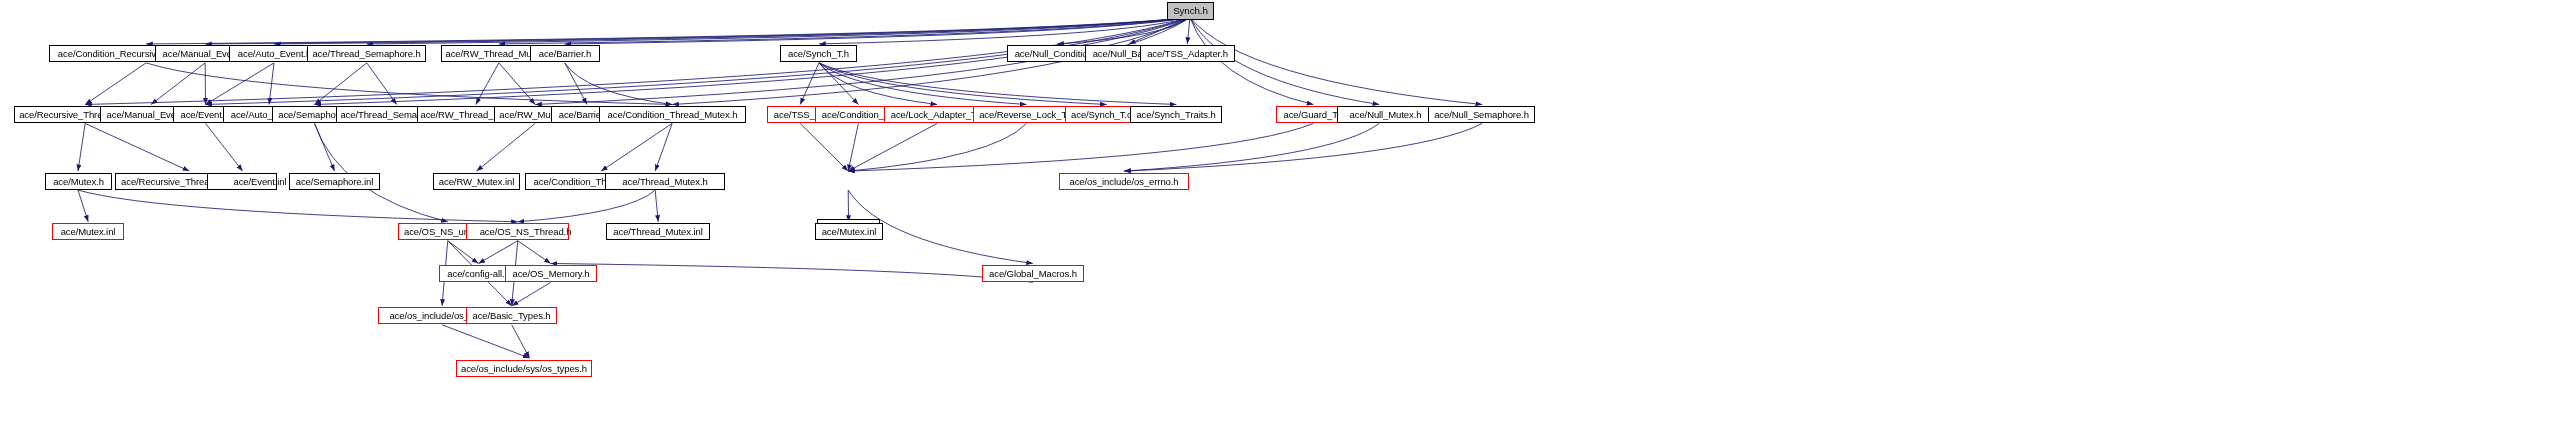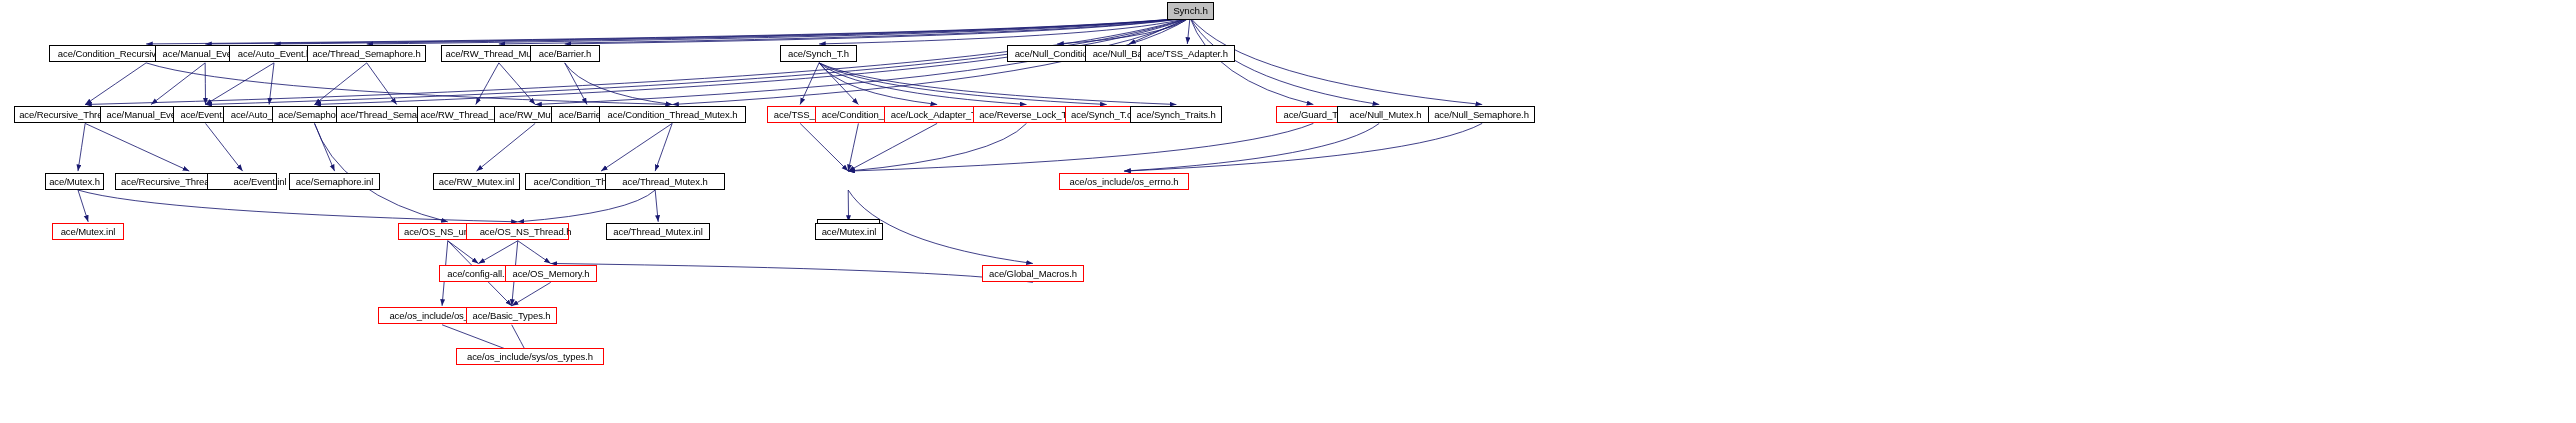--- a/index.html
+++ b/index.html
@@ -131,35 +131,35 @@
       <div class="node" style="left: 599px; top: 106px; width: 147px;">ace/Condition_Thread_Mutex.h</div>
       <div class="node red" style="left: 767px; top: 106px; width: 67px;">ace/TSS_T.h</div>
       <div class="node red" style="left: 815px; top: 106px; width: 88px;">ace/Condition_T.h</div>
       <div class="node red" style="left: 884px; top: 106px; width: 106px;">ace/Lock_Adapter_T.h</div>
       <div class="node red" style="left: 973px; top: 106px; width: 107px;">ace/Reverse_Lock_T.h</div>
       <div class="node red" style="left: 1065px; top: 106px; width: 83px;">ace/Synch_T.cpp</div>
       <div class="node" style="left: 1130px; top: 106px; width: 92px;">ace/Synch_Traits.h</div>
       <div class="node red" style="left: 1276px; top: 106px; width: 76px;">ace/Guard_T.h</div>
       <div class="node" style="left: 1337px; top: 106px; width: 97px;">ace/Null_Mutex.h</div>
       <div class="node" style="left: 1428px; top: 106px; width: 107px;">ace/Null_Semaphore.h</div>
-      <div class="node" style="left: 45px; top: 173px; width: 59px;">ace/Mutex.h</div>
+      <div class="node" style="left: 45px; top: 173px; width: 67px;">ace/Mutex.h</div>
       <div class="node" style="left: 115px; top: 173px; width: 148px;">ace/Recursive_Thread_Mutex.inl</div>
       <div class="node" style="left: 207px; top: 173px; width: 70px; padding-left: 36px;">ace/Event.inl</div>
       <div class="node" style="left: 289px; top: 173px; width: 91px;">ace/Semaphore.inl</div>
       <div class="node" style="left: 433px; top: 173px; width: 87px;">ace/RW_Mutex.inl</div>
       <div class="node" style="left: 525px; top: 173px; width: 151px;">ace/Condition_Thread_Mutex.inl</div>
       <div class="node" style="left: 605px; top: 173px; width: 120px;">ace/Thread_Mutex.h</div>
       <div class="node" style="left: 817px; top: 173px; width: 63px; margin-top: 46px;">ace/Lock.h</div>
       <div class="node red" style="left: 1059px; top: 173px; width: 130px;">ace/os_include/os_errno.h</div>
       <div class="node red" style="left: 52px; top: 223px; width: 72px;">ace/Mutex.inl</div>
       <div class="node red" style="left: 398px; top: 223px; width: 99px;">ace/OS_NS_unistd.h</div>
       <div class="node red" style="left: 466px; top: 223px; width: 103px; padding-left: 16px;">ace/OS_NS_Thread.h</div>
       <div class="node" style="left: 606px; top: 223px; width: 104px;">ace/Thread_Mutex.inl</div>
       <div class="node" style="left: 815px; top: 223px; width: 68px;">ace/Mutex.inl</div>
       <div class="node red" style="left: 439px; top: 265px; width: 79px;">ace/config-all.h</div>
       <div class="node red" style="left: 505px; top: 265px; width: 92px;">ace/OS_Memory.h</div>
       <div class="node red" style="left: 982px; top: 265px; width: 102px;">ace/Global_Macros.h</div>
       <div class="node red" style="left: 378px; top: 307px; width: 127px;">ace/os_include/os_fcntl.h</div>
       <div class="node red" style="left: 466px; top: 307px; width: 91px;">ace/Basic_Types.h</div>
-      <div class="node red" style="left: 456px; top: 348px; width: 148px;">ace/os_include/sys/os_types.h</div>
+      <div class="node red" style="left: 456px; top: 360px; width: 136px;">ace/os_include/sys/os_types.h</div>
     </div>
 </div>
 
 
 </body></html>

